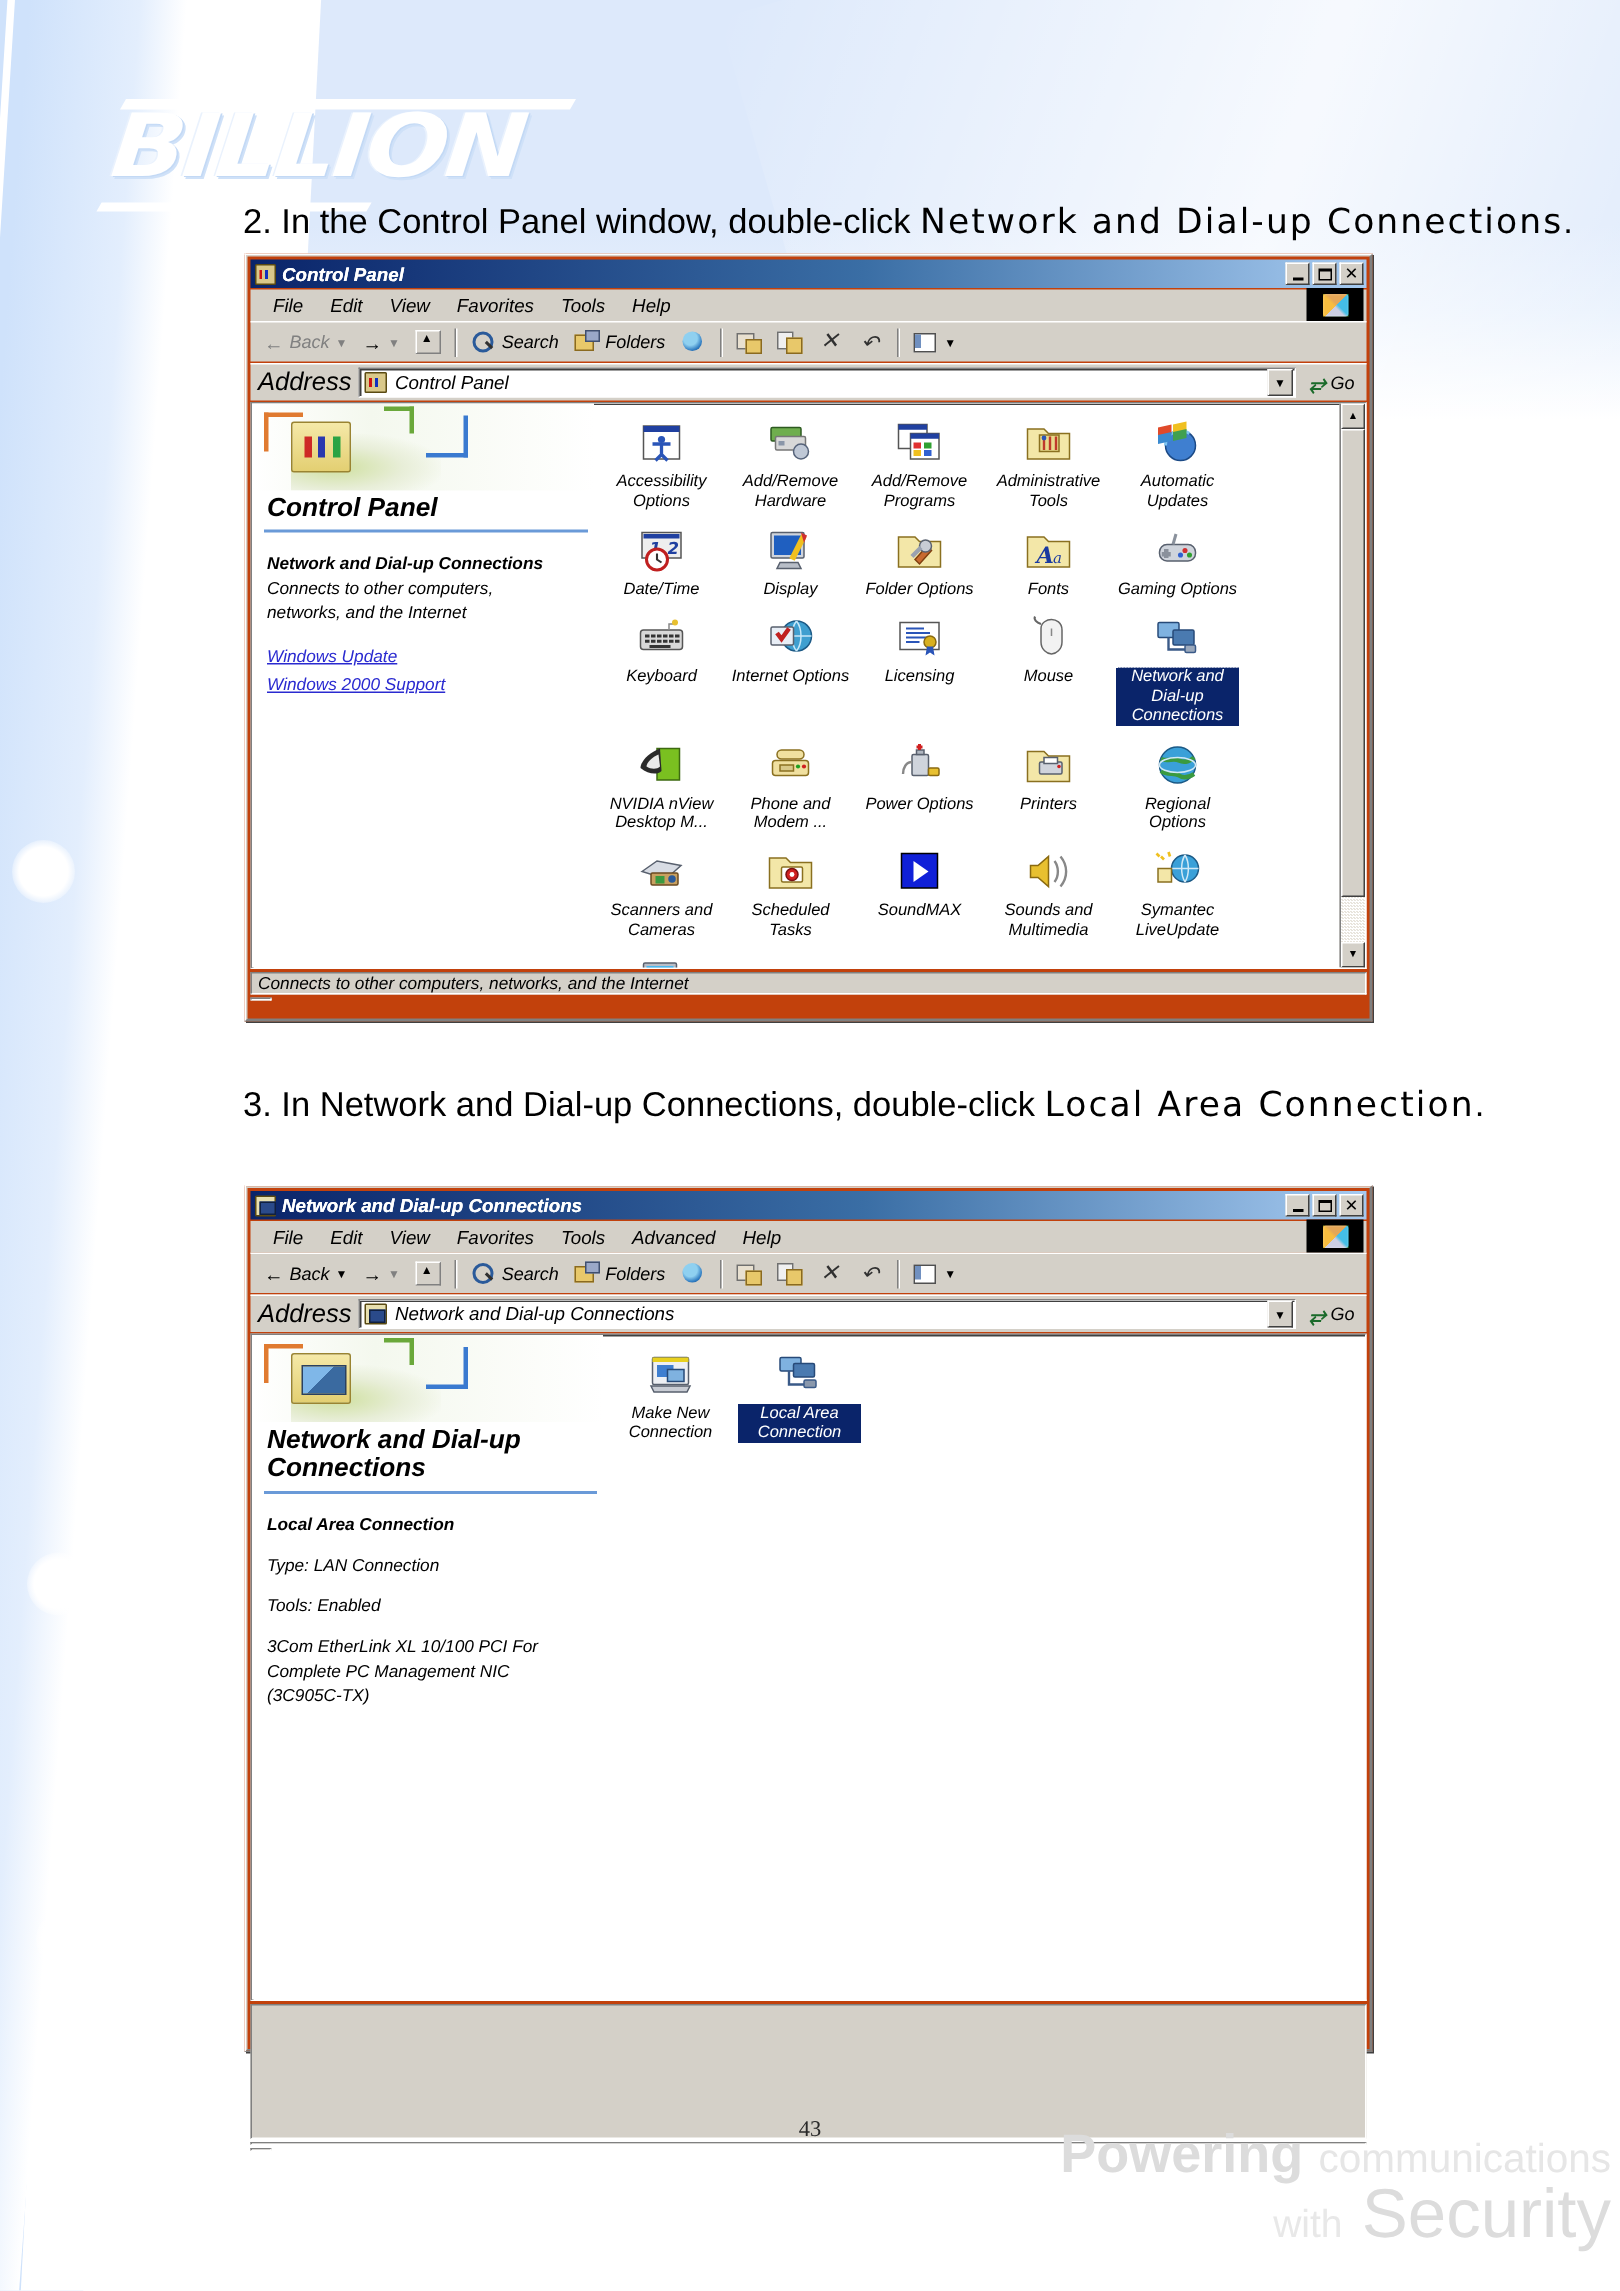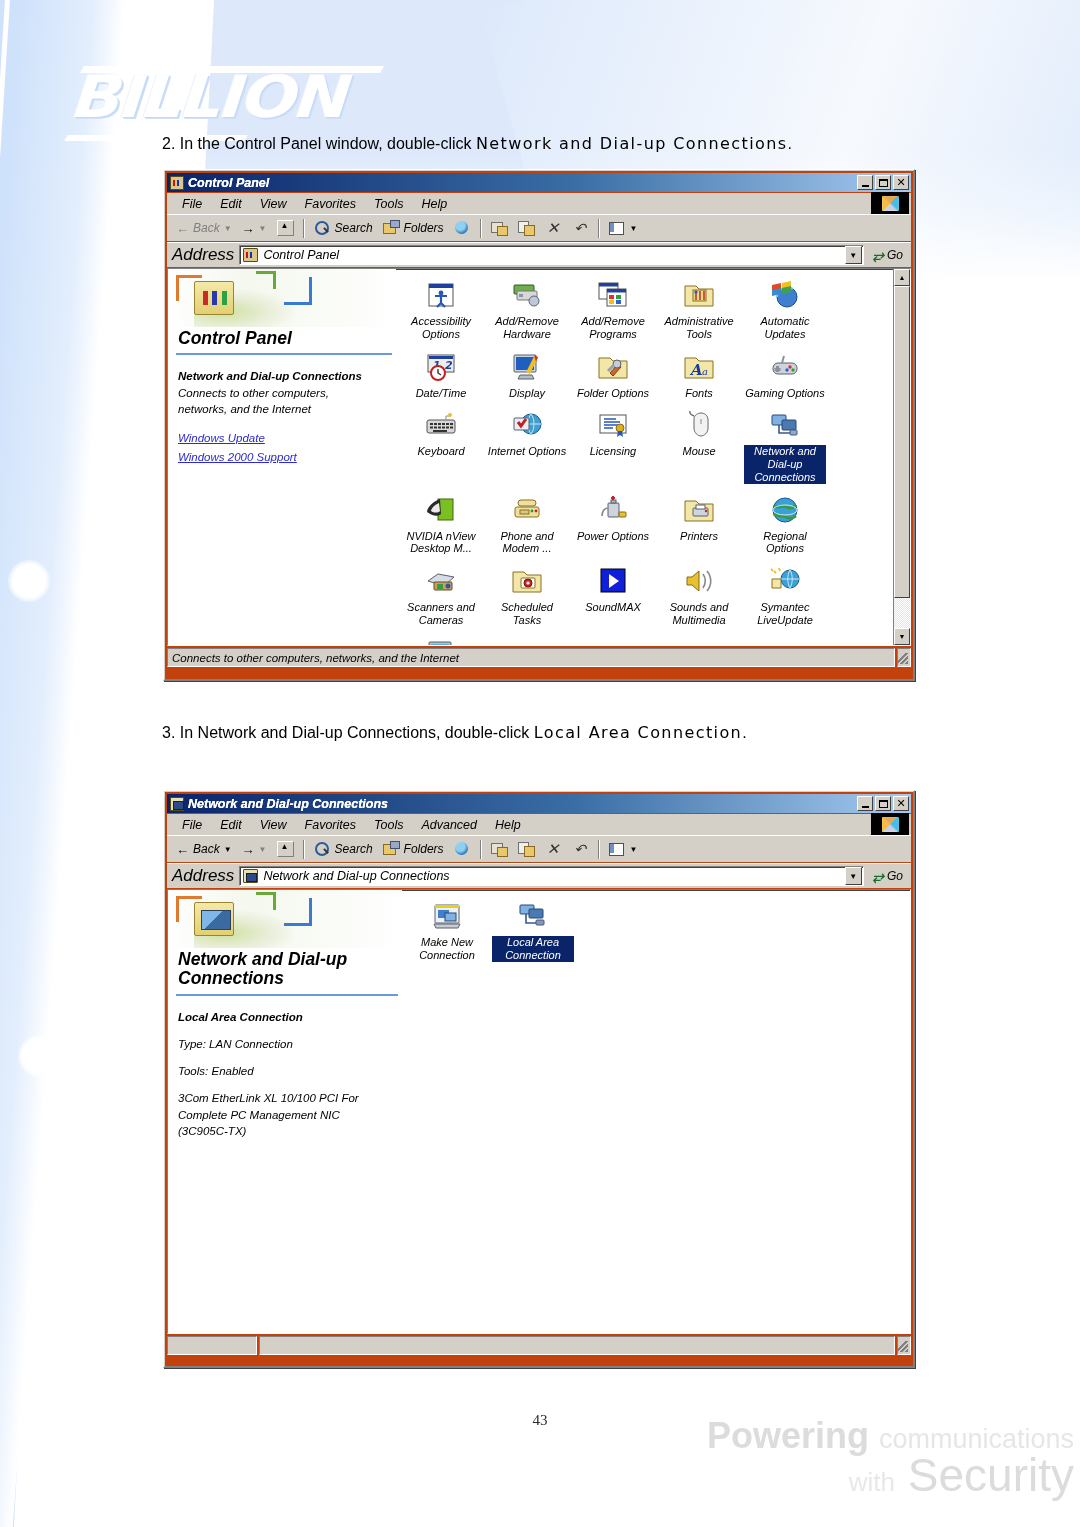--- a/index.html
+++ b/index.html
@@ -76,21 +76,21 @@
   .logo-bar-bottom {
     position:absolute; left:66px; top:135px; width:180px; height:6px;
     background:#ffffff; transform:skewX(-30deg); z-index:3;
   }
 
   
   #content { position:absolute; inset:0; z-index:5; }
 
   .step-head {
     position:absolute; left:162px;
-    font-size:16px; color:#000; white-space:nowrap;
+    font-size:23px; color:#000; white-space:nowrap;
   }
   .step-head .mono {
     font-family:"DejaVu Sans", sans-serif;
     letter-spacing:1.4px;
   }
 
   
   .win {
     position:absolute;
     background:#c2410c;
@@ -325,21 +325,21 @@
   }
   .sb .arr.bot { position:absolute; bottom:0; left:0; right:0; }
   .sb .track { position:absolute; top:17px; bottom:17px; left:0; right:0;
     background:repeating-conic-gradient(#e8e4dc 0% 25%, #ffffff 0% 50%) 0 0/2px 2px; }
   .sb .thumb {
     position:absolute; left:0; right:0; top:0; background:#d4d0c8;
     border:1px solid #ffffff; border-right-color:#404040; border-bottom-color:#404040;
   }
 
   .statusbar {
-    margin:2px; height:19px; display:flex; gap:2px; align-items:stretch;
+    margin:2px; height:19px; display:flex; gap:2px; align-items:stretch;flex-direction:column;
   }
   .sb-cell {
     background:#d4d0c8; border:1px solid #808080;
     border-right-color:#fff; border-bottom-color:#fff;
     display:flex; align-items:center; padding-left:4px;
     font-size:11.5px; color:#000; white-space:nowrap; overflow:hidden;
   }
   .sb-grip { width:14px; position:relative; }
   .sb-grip::after{
     content:""; position:absolute; right:2px; bottom:2px; width:11px; height:11px;

